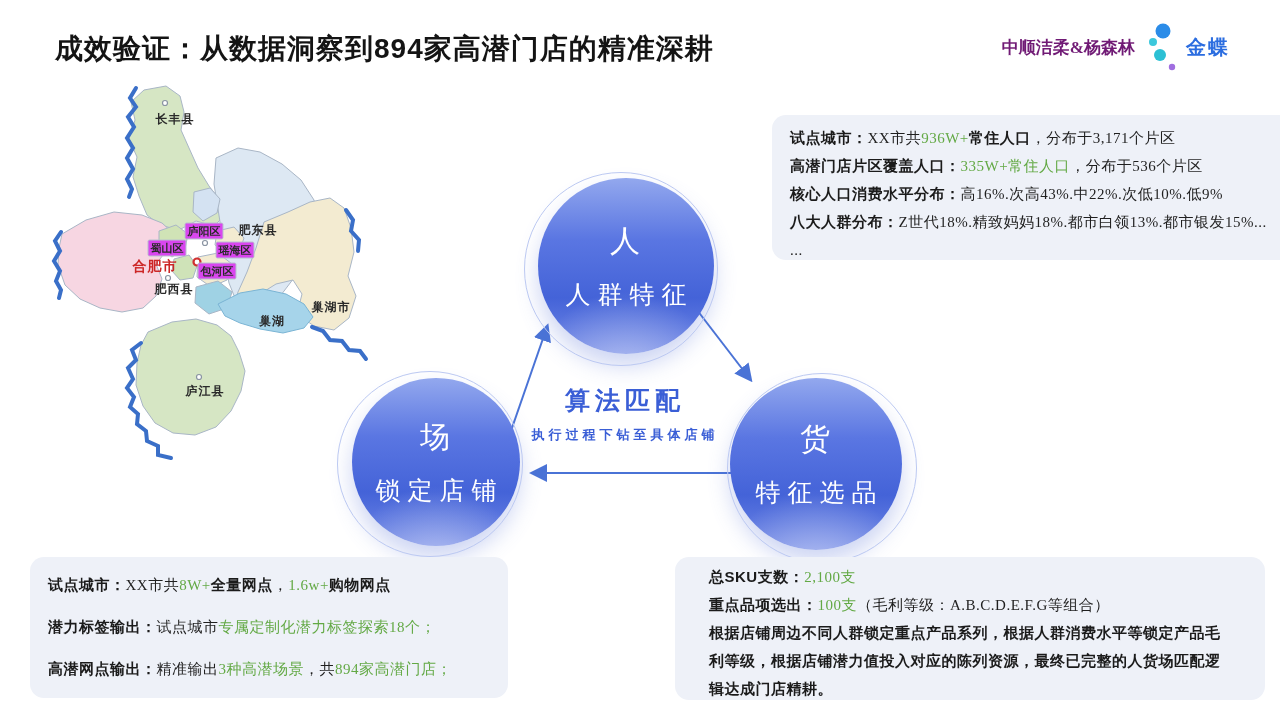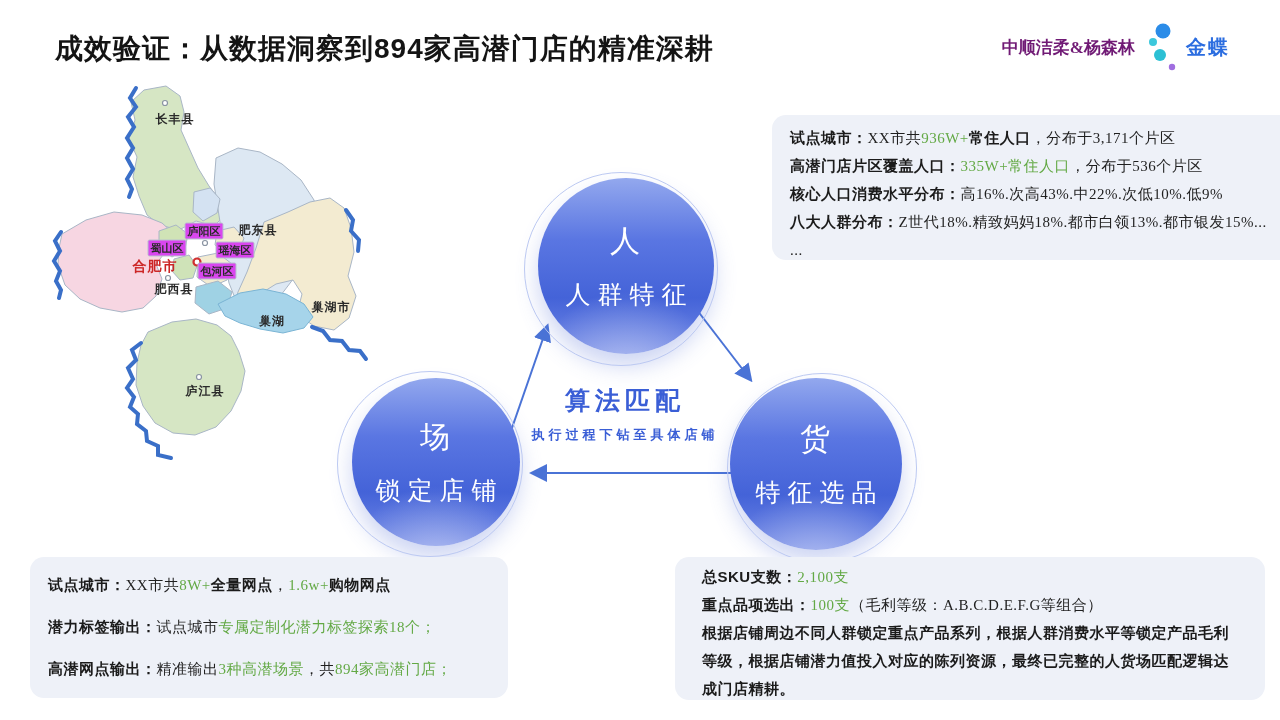--- a/index.html
+++ b/index.html
@@ -45,21 +45,21 @@
                font-family:"Liberation Serif",serif;}
   .center-title{font-size:25px;font-weight:bold;letter-spacing:5px;}
   .center-sub{font-size:13px;font-weight:bold;letter-spacing:4px;margin-top:9px;}
 
   .arrows{position:absolute;left:430px;top:295px;width:430px;height:240px;}
 
   
   .ibox{position:absolute;background:#eef1f8;border-radius:14px;box-sizing:border-box;font-size:15px;color:#1f1f1f;}
   #box-population{left:728px;top:115px;width:522px;height:145px;padding:9px 18px;margin-left:44px;}
   #box-stores{left:30px;top:557px;width:478px;height:141px;padding:7px 18px;}
-  #box-sku{left:675px;top:557px;width:590px;height:143px;padding:6px 27px;}
+  #box-sku{left:675px;top:557px;width:590px;height:143px;padding:6px 34px;}
   .tline{white-space:nowrap;letter-spacing:.5px;}
   .tline.wrap{white-space:normal;line-height:29px;}
   #box-population .tline{line-height:27px;}
   #box-stores .tline{line-height:42px;}
   #box-sku .tline{line-height:28px;}
   .seg-b{font-weight:bold;color:#1b1b1b;}
   .seg-r{color:#1f1f1f;font-family:"Liberation Serif",serif;}
   .seg-g{color:#63a945;font-family:"Liberation Serif",serif;}
 </style>
 </head>

